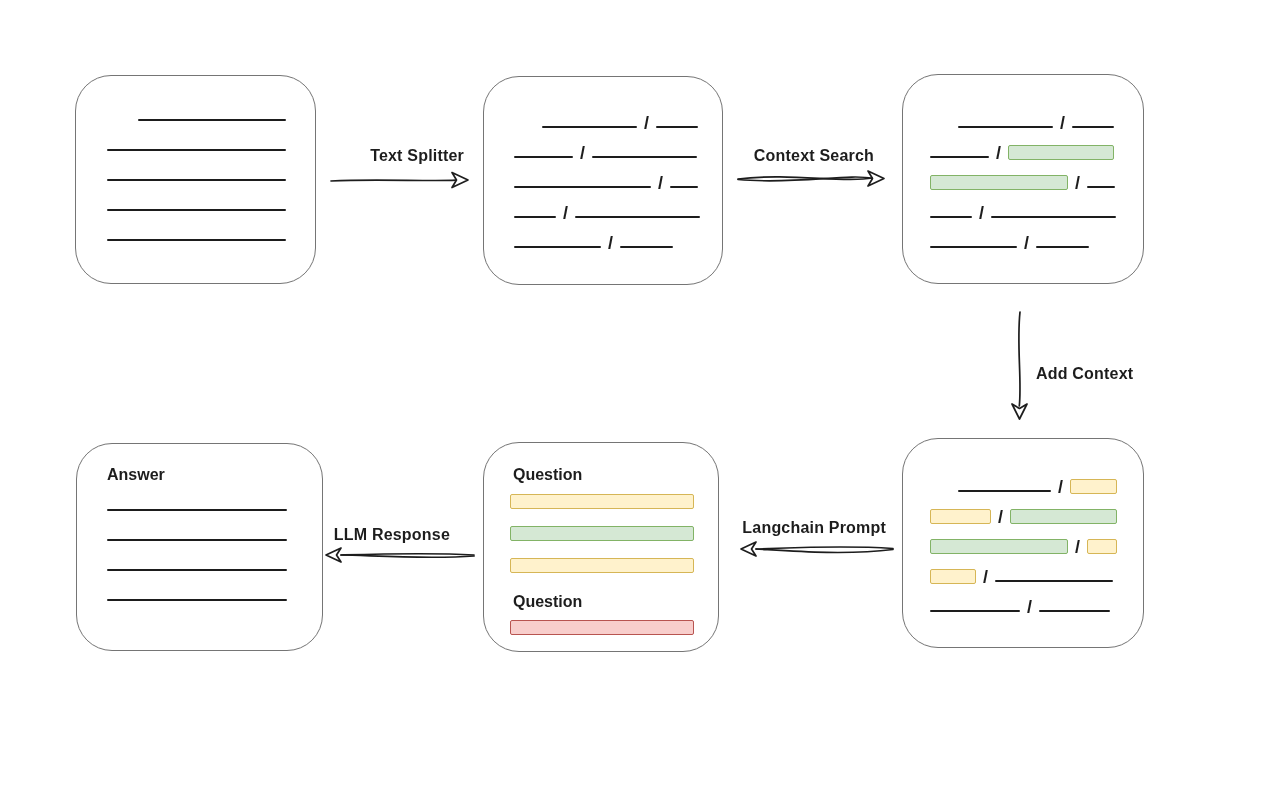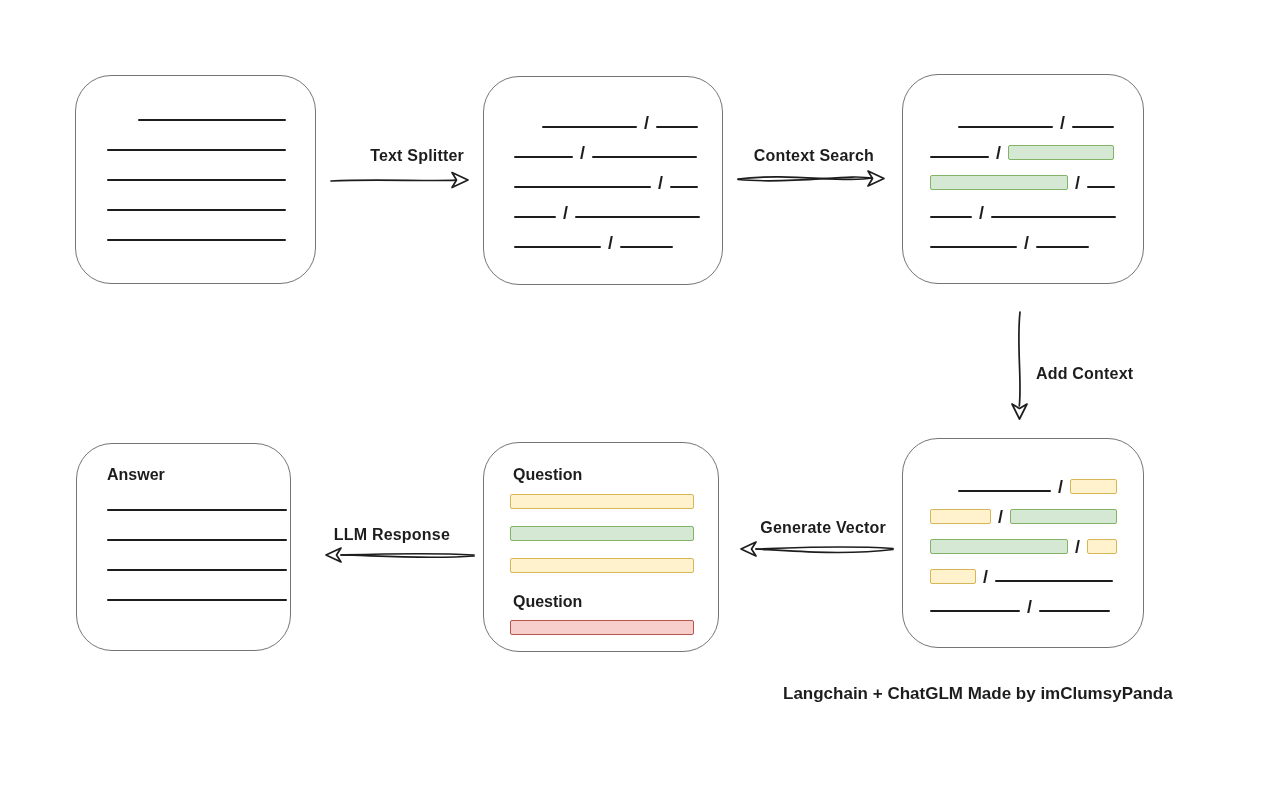--- a/index.html
+++ b/index.html
@@ -168,21 +168,21 @@
         </div>
       <div class="box-title" style="margin-top:20px;">Question</div>
       <div class="rows bars" style="margin:8px 0 0 -3px;">
           <div class="chunk-row">
             <div class="seg-box seg-red" style="width: 184px;"></div>
           </div>
         </div>
     </div>
   </div>
 
-  <div class="node" style="left:76px;top:443px;width:215px;height:208px;">
+  <div class="node" style="left:76px;top:443px;width:247px;height:208px;">
     <div style="padding:22px 0 0 30px;">
       <div class="box-title">Answer</div>
       <div class="rows" style="margin-top:13px;">
           <div class="chunk-row">
             <div class="seg-line" style="width: 180px;"></div>
           </div>
           <div class="chunk-row">
             <div class="seg-line" style="width: 180px;"></div>
           </div>
           <div class="chunk-row">
@@ -191,24 +191,23 @@
           <div class="chunk-row">
             <div class="seg-line" style="width: 180px;"></div>
           </div>
         </div>
     </div>
   </div>
 
   <div class="lbl center" style="left:338px;top:147px;width:126px;">Text Splitter</div>
   <div class="lbl center" style="left:748px;top:147px;width:126px;">Context Search</div>
   <div class="lbl" style="left:1036px;top:365px;">Add Context</div>
-  <div class="lbl center" style="left:736px;top:519px;width:150px;">Generate Vector</div>
+  <div class="lbl center" style="left:736px;top:519px;width:150px;">Langchain Prompt</div>
   <div class="lbl center" style="left:328px;top:526px;width:122px;">LLM Response</div>
 
-  <div class="caption" style="left:783px;top:684px;">Langchain + ChatGLM Made by imClumsyPanda</div>
 
   <svg id="arrow-layer" viewBox="0 0 1262 792" xmlns="http://www.w3.org/2000/svg">
     <g>
       <path d="M331,181 C375,178.5 425,181.5 456,180.2"></path>
       <path d="M452,172.5 L468,180 L452,187.5 L456.5,180 Z"></path>
     </g>
     <g>
       <path d="M738,179 C790,172.5 845,183.5 872,178"></path>
       <path d="M738,179.5 C795,185 850,173 872,178.5"></path>
       <path d="M868,171 L884,178.5 L868,186 L872.5,178.5 Z"></path>

